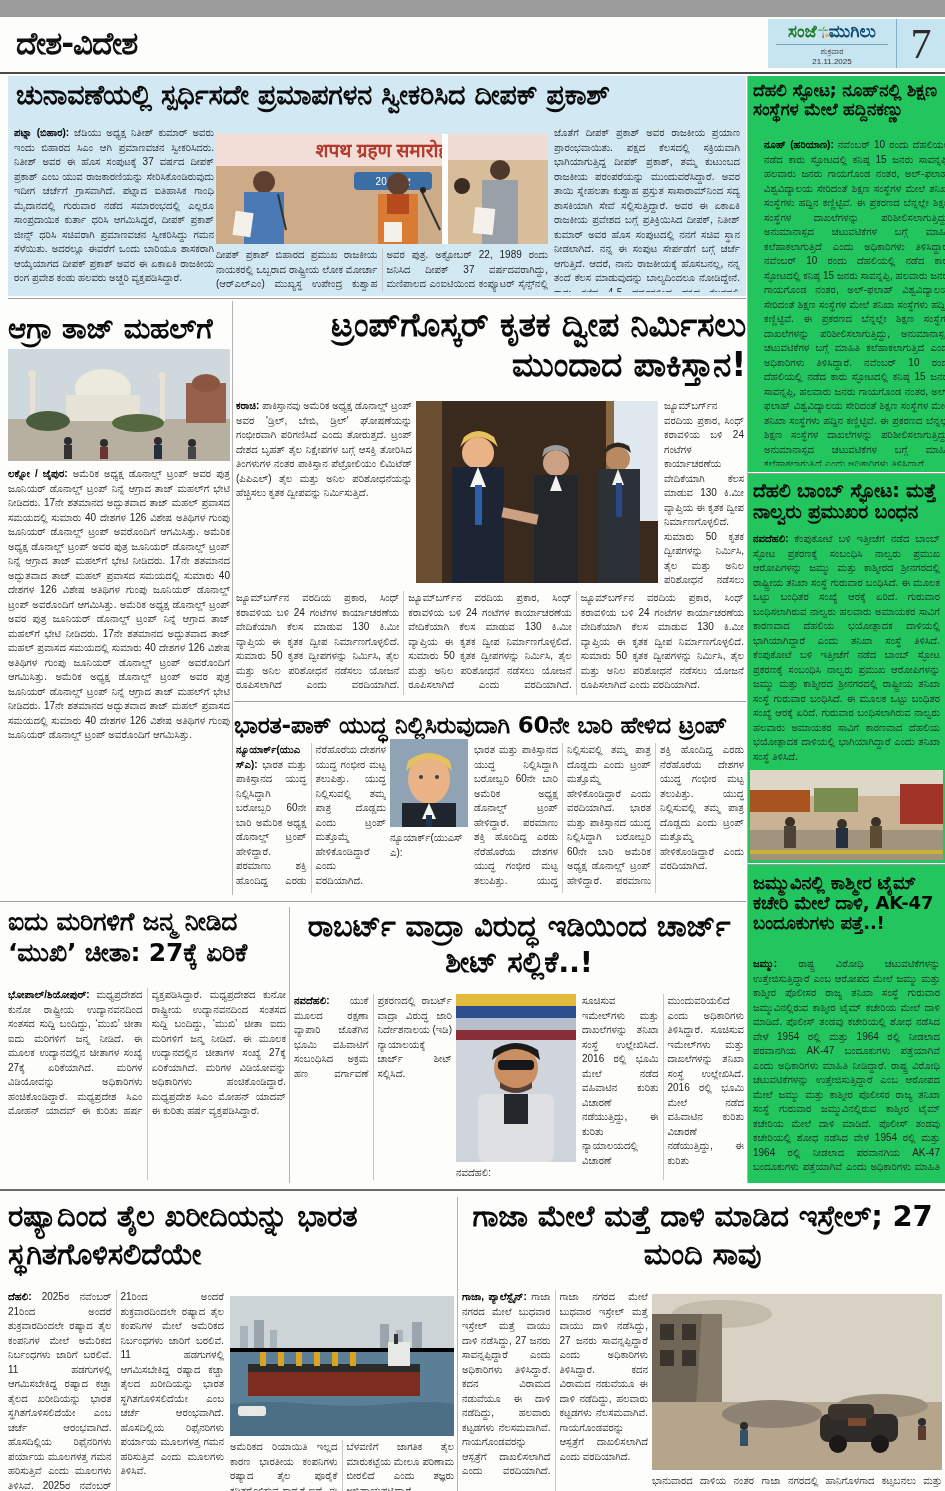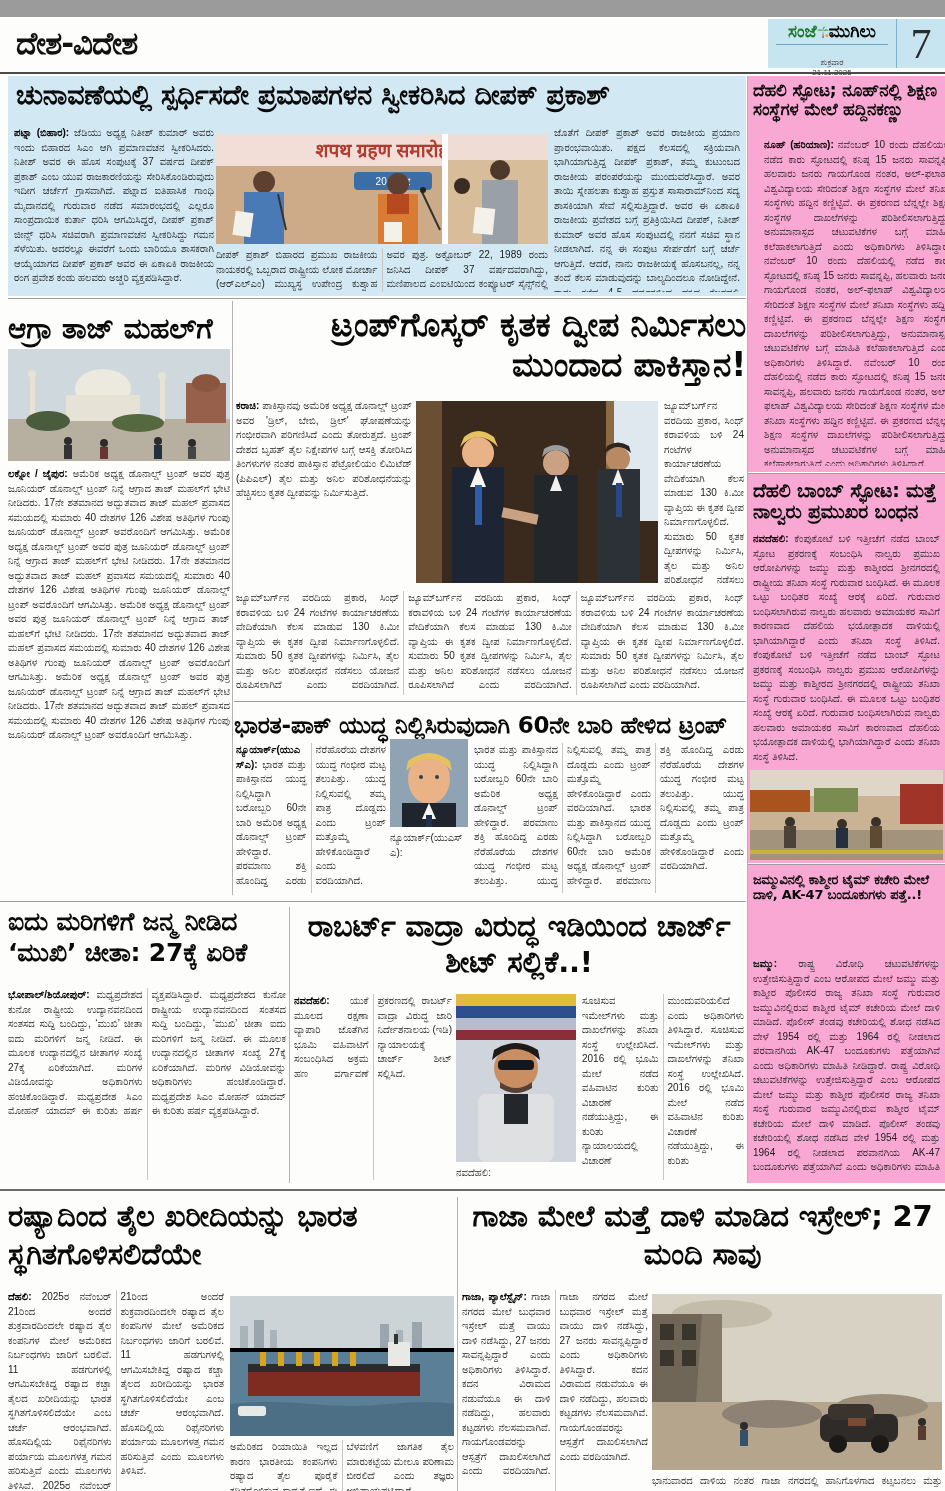--- a/index.html
+++ b/index.html
@@ -16,28 +16,28 @@
   .rule-v{position:absolute;width:1px;background:#b3b3b3}
   .photo{position:absolute;overflow:hidden;background:#d8d8d8;box-shadow:0 0 0 1px #bbb inset}
   .photo svg{display:block;width:100%;height:100%}
   
   #section-title{left:16px;top:8px;font-size:31px;font-weight:bold;color:#111;
                  font-family:"DejaVu Sans",sans-serif;letter-spacing:-1px}
   #masthead{left:768px;top:2px;width:177px;height:49px;background:#c7e4f1;display:flex}
   #mast-left{width:128px;text-align:center;padding-top:3px}
   #mast-brand{font-size:17px;font-weight:bold;white-space:nowrap}
   #mast-brand .g{color:#1d7a2a}
-  #mast-brand .b{color:#000000}
-  #mast-sub{font-size:8px;color:#333;line-height:1.3;border-top:1px solid #6fa7c0;margin:2px 8px 0 8px;padding-top:13px}
+  #mast-brand .b{color:#0c4a6e}
+  #mast-sub{font-size:8px;color:#333;line-height:1.3;border-top:1px solid #6fa7c0;margin:2px 8px 0 8px;padding-top:2px}
   #mast-page{flex:1;border-left:1px solid #7fb2c9;display:flex;align-items:center;justify-content:center;
              font-family:"Liberation Serif","DejaVu Serif",serif;font-size:42px;color:#2b2b2b}
   #header-rule{left:0;top:55px;width:945px;height:2px;background:#4a4a4a;position:absolute}
   
   .blue-box{background:#d2e8f3}
-  .green-box{background:#f9a8d4}
+  .green-box{background:#22c55e}
 </style>
 </head>
 <body>
 
 <div id="page">
 
   <div id="section-title" class="abs">ದೇಶ-ವಿದೇಶ</div>
 
   <div id="masthead" class="abs">
     <div id="mast-left">
@@ -130,21 +130,21 @@
         <circle cx="92" cy="54" r="5" fill="#3a3128"></circle>
           <rect x="86" y="58" width="12" height="20" fill="#24303e"></rect>
         <circle cx="126" cy="52" r="5" fill="#3a3128"></circle>
           <rect x="120" y="56" width="12" height="22" fill="#5c4a33"></rect>
         <rect x="0" y="80" width="193" height="4" fill="#c8b23c"></rect>
       </svg>
     </div>
   </div>
 
   <div class="abs green-box" style="left:748px;top:848px;width:197px;height:318px">
-    <div class="hl" style="position:absolute;left:5px;top:8px;width:187px;font-size:13px">ಜಮ್ಮುವಿನಲ್ಲಿ ಕಾಶ್ಮೀರ ಟೈಮ್ ಕಚೇರಿ ಮೇಲೆ ದಾಳಿ, AK-47 ಬಂದೂಕುಗಳು ಪತ್ತೆ..!</div>
+    <div class="hl" style="position:absolute;left:5px;top:8px;width:187px;font-size:18px">ಜಮ್ಮುವಿನಲ್ಲಿ ಕಾಶ್ಮೀರ ಟೈಮ್ ಕಚೇರಿ ಮೇಲೆ ದಾಳಿ, AK-47 ಬಂದೂಕುಗಳು ಪತ್ತೆ..!</div>
     <div class="body" style="position:absolute;left:5px;top:92px;width:187px;height:218px">
       <b>ಜಮ್ಮು:</b>
       <span>ರಾಷ್ಟ್ರ ವಿರೋಧಿ ಚಟುವಟಿಕೆಗಳನ್ನು ಉತ್ತೇಜಿಸುತ್ತಿದ್ದಾರೆ ಎಂಬ ಆರೋಪದ ಮೇಲೆ ಜಮ್ಮು ಮತ್ತು ಕಾಶ್ಮೀರ ಪೊಲೀಸರ ರಾಜ್ಯ ತನಿಖಾ ಸಂಸ್ಥೆ ಗುರುವಾರ ಜಮ್ಮುವಿನಲ್ಲಿರುವ ಕಾಶ್ಮೀರ ಟೈಮ್ ಕಚೇರಿಯ ಮೇಲೆ ದಾಳಿ ಮಾಡಿದೆ. ಪೊಲೀಸ್ ತಂಡವು ಕಚೇರಿಯಲ್ಲಿ ಶೋಧ ನಡೆಸಿದ ವೇಳೆ 1954 ರಲ್ಲಿ ಮತ್ತು 1964 ರಲ್ಲಿ ನೀಡಲಾದ ಪರವಾನಗಿಯ AK-47 ಬಂದೂಕುಗಳು ಪತ್ತೆಯಾಗಿವೆ ಎಂದು ಅಧಿಕಾರಿಗಳು ಮಾಹಿತಿ ನೀಡಿದ್ದಾರೆ. ರಾಷ್ಟ್ರ ವಿರೋಧಿ ಚಟುವಟಿಕೆಗಳನ್ನು ಉತ್ತೇಜಿಸುತ್ತಿದ್ದಾರೆ ಎಂಬ ಆರೋಪದ ಮೇಲೆ ಜಮ್ಮು ಮತ್ತು ಕಾಶ್ಮೀರ ಪೊಲೀಸರ ರಾಜ್ಯ ತನಿಖಾ ಸಂಸ್ಥೆ ಗುರುವಾರ ಜಮ್ಮುವಿನಲ್ಲಿರುವ ಕಾಶ್ಮೀರ ಟೈಮ್ ಕಚೇರಿಯ ಮೇಲೆ ದಾಳಿ ಮಾಡಿದೆ. ಪೊಲೀಸ್ ತಂಡವು ಕಚೇರಿಯಲ್ಲಿ ಶೋಧ ನಡೆಸಿದ ವೇಳೆ 1954 ರಲ್ಲಿ ಮತ್ತು 1964 ರಲ್ಲಿ ನೀಡಲಾದ ಪರವಾನಗಿಯ AK-47 ಬಂದೂಕುಗಳು ಪತ್ತೆಯಾಗಿವೆ ಎಂದು ಅಧಿಕಾರಿಗಳು ಮಾಹಿತಿ ನೀಡಿದ್ದಾರೆ.</span>
     </div>
   </div>
 
   <div class="abs" style="left:8px;top:282px;width:222px;height:598px">
     <div class="hl" style="position:absolute;left:0;top:14px;width:222px;font-size:28px">ಆಗ್ರಾ ತಾಜ್ ಮಹಲ್‌ಗೆ ಭೇಟಿ ನೀಡಿದ ಜೂ.ಡೊನಾಲ್ಡ್ ಟ್ರಂಪ್</div>
     <div class="photo" style="left:0;top:50px;width:222px;height:112px">
       <svg viewBox="0 0 222 112" preserveAspectRatio="none">

